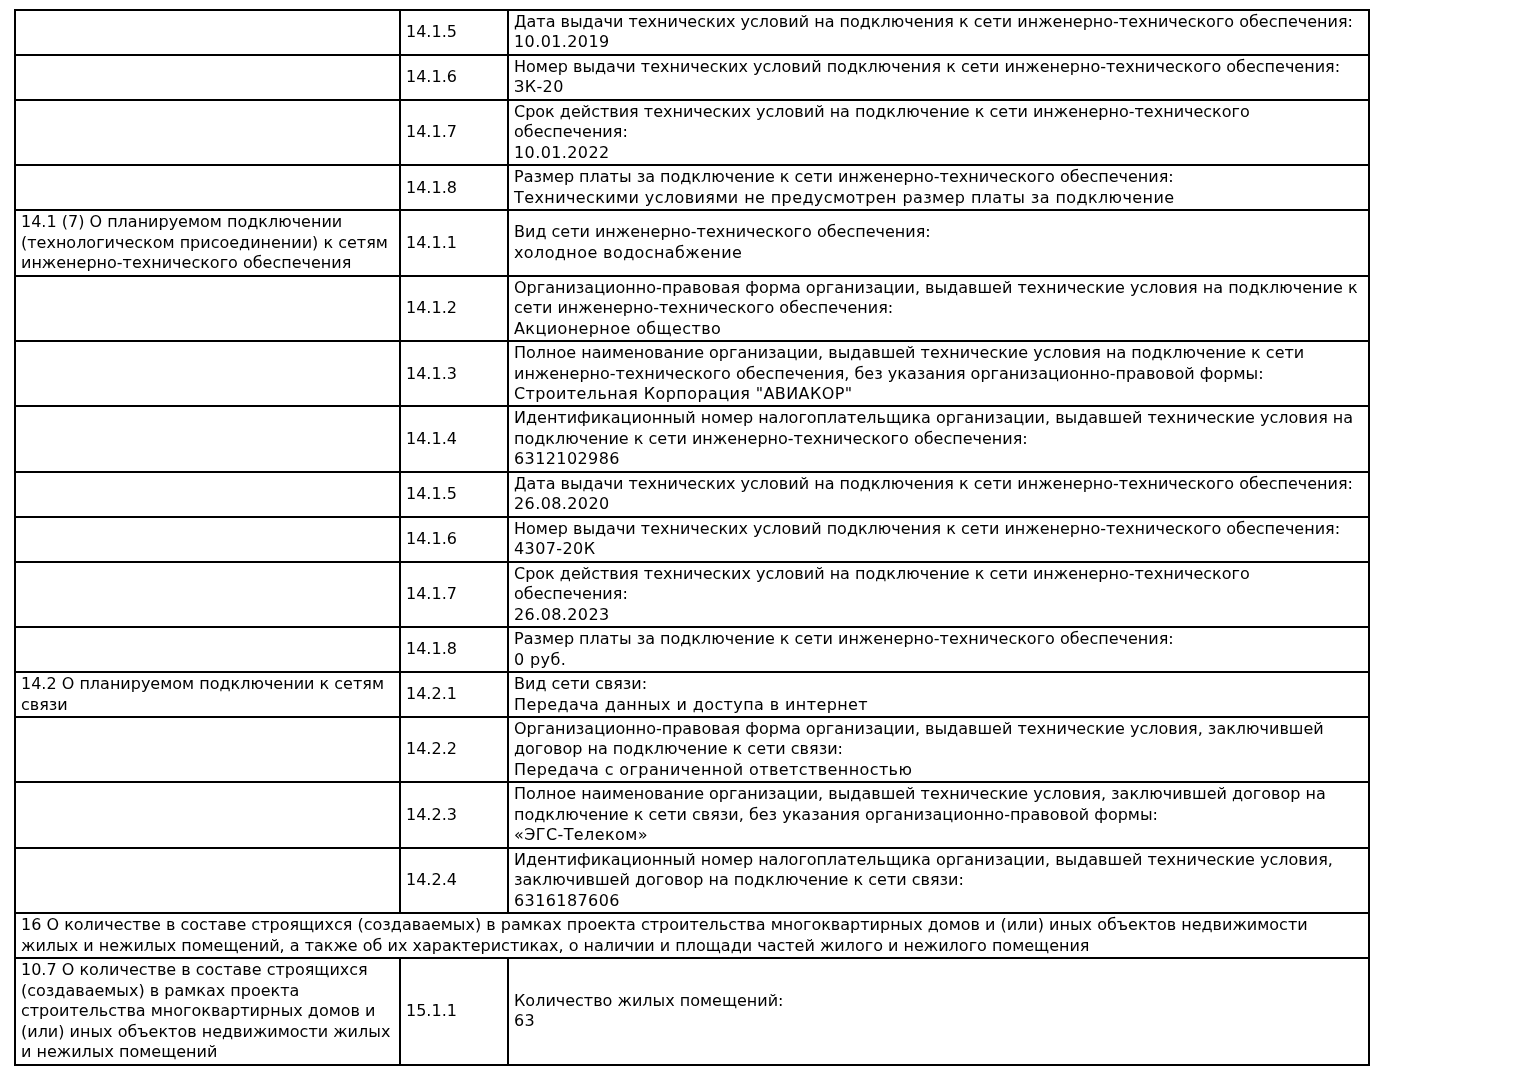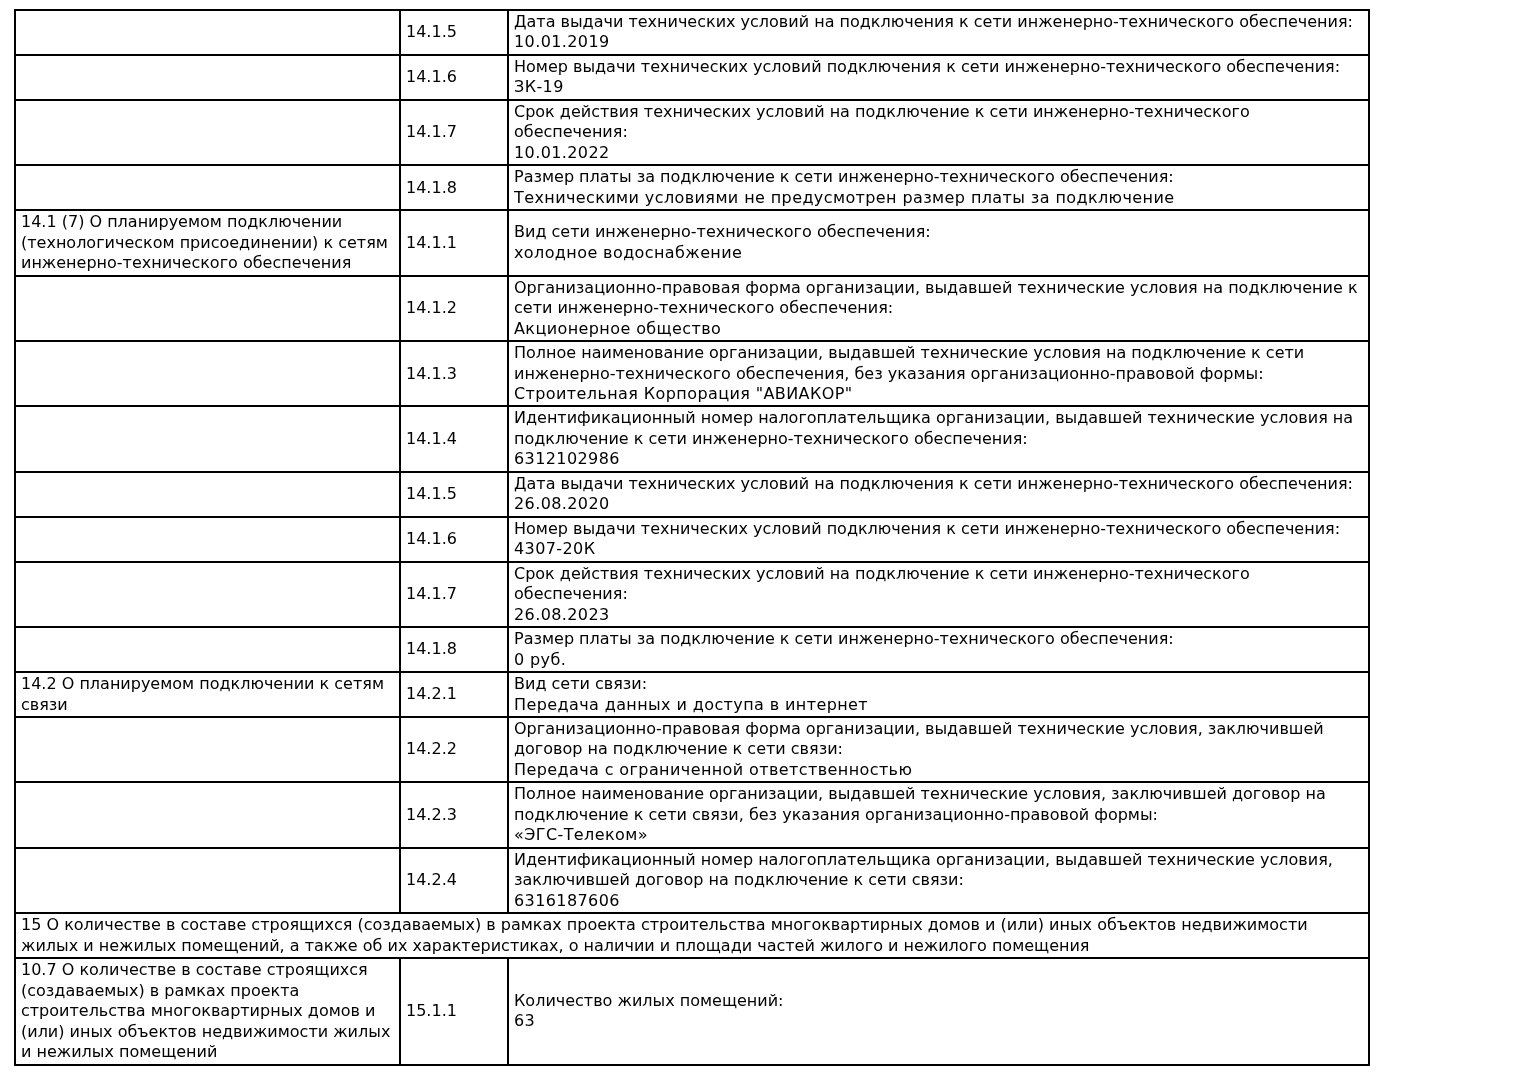--- a/index.html
+++ b/index.html
@@ -65,21 +65,21 @@
           <td class="value-cell">
             <div class="field-label">Дата выдачи технических условий на подключения к сети инженерно-технического обеспечения:</div>
             <div class="field-value">10.01.2019</div>
           </td>
         </tr>
         <tr>
           <td class="section-cell"></td>
           <td class="code-cell">14.1.6</td>
           <td class="value-cell">
             <div class="field-label">Номер выдачи технических условий подключения к сети инженерно-технического обеспечения:</div>
-            <div class="field-value">ЗК-19</div>
+            <div class="field-value">ЗК-20</div>
           </td>
         </tr>
         <tr>
           <td class="section-cell"></td>
           <td class="code-cell">14.1.7</td>
           <td class="value-cell">
             <div class="field-label">Срок действия технических условий на подключение к сети инженерно-технического обеспечения:</div>
             <div class="field-value">10.01.2022</div>
           </td>
         </tr>
@@ -181,21 +181,21 @@
         </tr>
         <tr>
           <td class="section-cell"></td>
           <td class="code-cell">14.2.4</td>
           <td class="value-cell">
             <div class="field-label">Идентификационный номер налогоплательщика организации, выдавшей технические условия, заключившей договор на подключение к сети связи:</div>
             <div class="field-value">6316187606</div>
           </td>
         </tr>
         <tr>
-          <td colspan="3" class="span-cell">15 О количестве в составе строящихся (создаваемых) в рамках проекта строительства многоквартирных домов и (или) иных объектов недвижимости жилых и нежилых помещений, а также об их характеристиках, о наличии и площади частей жилого и нежилого помещения</td>
+          <td colspan="3" class="span-cell">16 О количестве в составе строящихся (создаваемых) в рамках проекта строительства многоквартирных домов и (или) иных объектов недвижимости жилых и нежилых помещений, а также об их характеристиках, о наличии и площади частей жилого и нежилого помещения</td>
         </tr>
         <tr>
           <td class="section-cell">10.7 О количестве в составе строящихся (создаваемых) в рамках проекта строительства многоквартирных домов и (или) иных объектов недвижимости жилых и нежилых помещений</td>
           <td class="code-cell">15.1.1</td>
           <td class="value-cell">
             <div class="field-label">Количество жилых помещений:</div>
             <div class="field-value">63</div>
           </td>
         </tr>
       </tbody>

